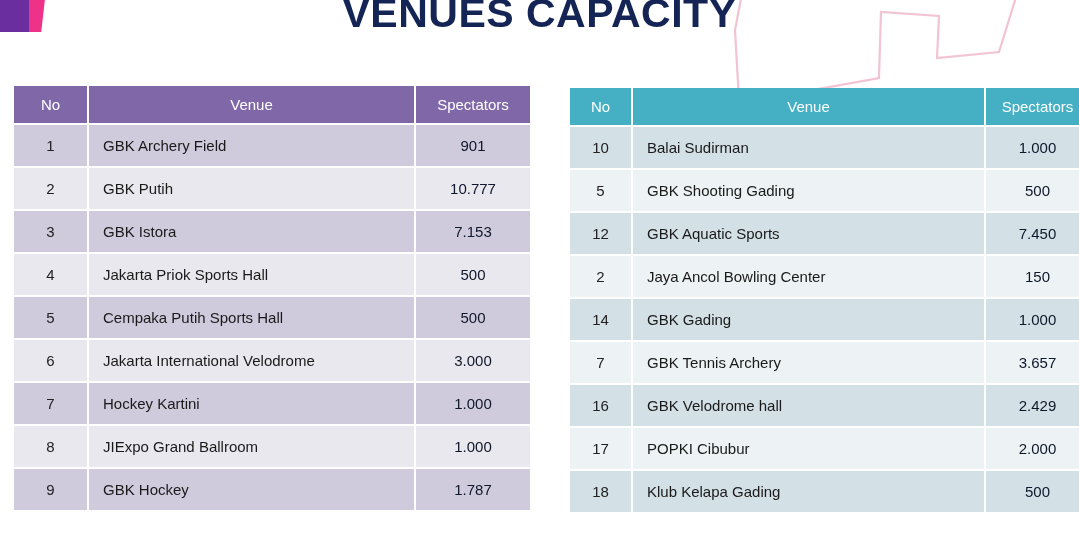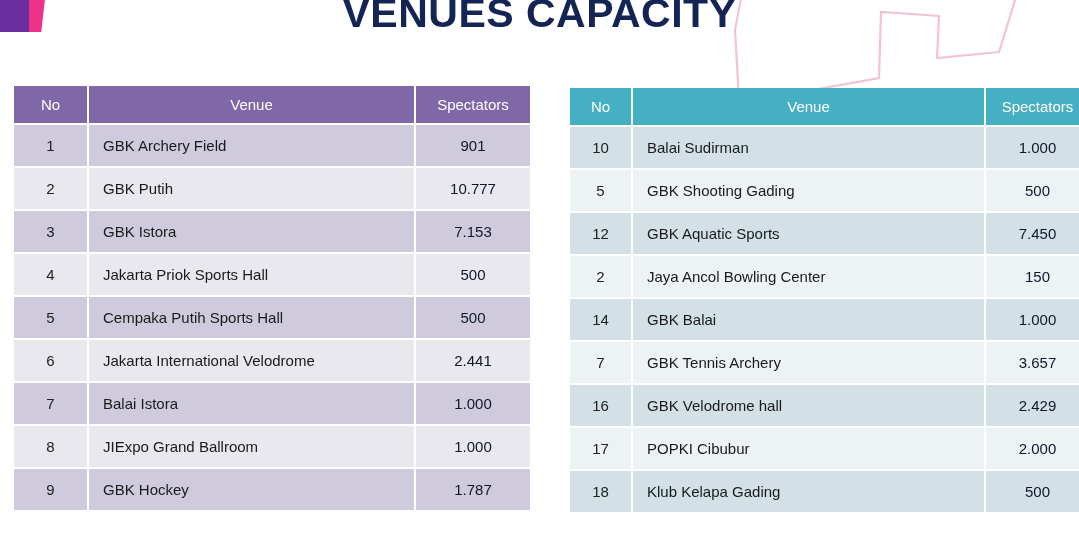--- a/index.html
+++ b/index.html
@@ -164,25 +164,25 @@
       <td class="col-spec">500</td>
     </tr>
     <tr>
       <td class="col-no">5</td>
       <td class="col-venue">Cempaka Putih Sports Hall</td>
       <td class="col-spec">500</td>
     </tr>
     <tr>
       <td class="col-no">6</td>
       <td class="col-venue">Jakarta International Velodrome</td>
-      <td class="col-spec">2.441</td>
+      <td class="col-spec">3.000</td>
     </tr>
     <tr>
       <td class="col-no">7</td>
-      <td class="col-venue">Balai Istora</td>
+      <td class="col-venue">Hockey Kartini</td>
       <td class="col-spec">1.000</td>
     </tr>
     <tr>
       <td class="col-no">8</td>
       <td class="col-venue">JIExpo Grand Ballroom</td>
       <td class="col-spec">1.000</td>
     </tr>
     <tr>
       <td class="col-no">9</td>
       <td class="col-venue">GBK Hockey</td>
@@ -220,21 +220,21 @@
       <td class="col-venue">GBK Aquatic Sports</td>
       <td class="col-spec">7.450</td>
     </tr>
     <tr>
       <td class="col-no">2</td>
       <td class="col-venue">Jaya Ancol Bowling Center</td>
       <td class="col-spec">150</td>
     </tr>
     <tr>
       <td class="col-no">14</td>
-      <td class="col-venue">GBK Balai</td>
+      <td class="col-venue">GBK Gading</td>
       <td class="col-spec">1.000</td>
     </tr>
     <tr>
       <td class="col-no">7</td>
       <td class="col-venue">GBK Tennis Archery</td>
       <td class="col-spec">3.657</td>
     </tr>
     <tr>
       <td class="col-no">16</td>
       <td class="col-venue">GBK Velodrome hall</td>

